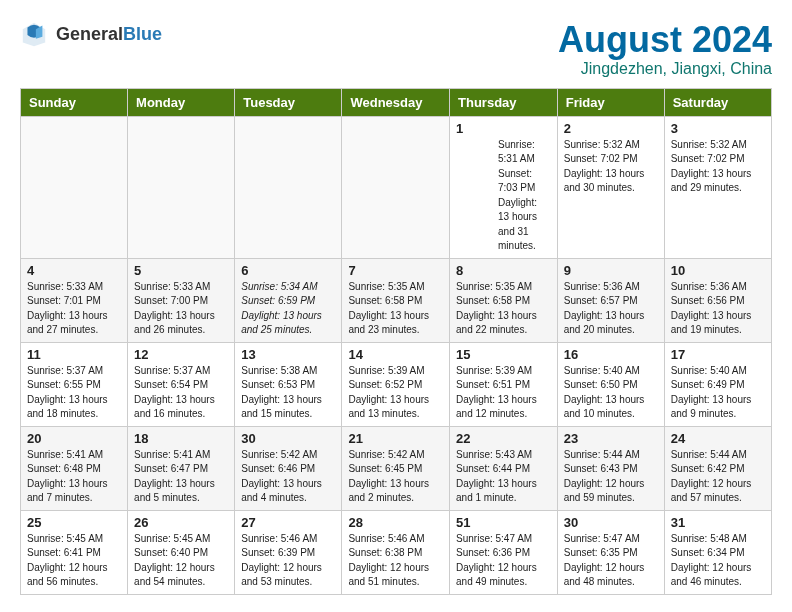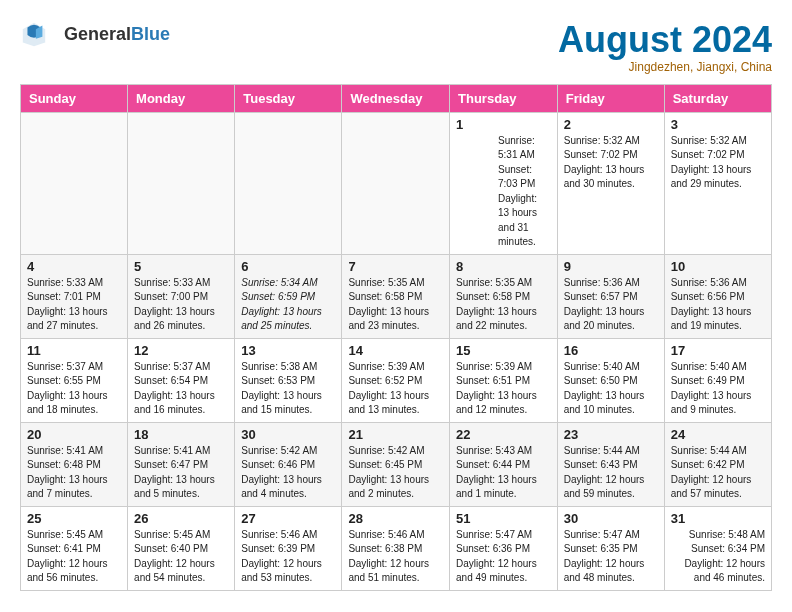--- a/index.html
+++ b/index.html
@@ -12,21 +12,21 @@
     }
     .header-area {
       display: flex;
       justify-content: space-between;
       align-items: flex-start;
       margin-bottom: 10px;
     }
     .logo {
       display: flex;
       align-items: center;
-      gap: 16px;
+      gap: 8px;
       text-align: right;
     }
     .logo-text-general {
       font-size: 18px;
       font-weight: bold;
       color: #333;
     }
     .logo-text-blue {
       font-size: 18px;
       font-weight: bold;
@@ -39,22 +39,22 @@
     .title-area {
       text-align: right;
     }
     .month-title {
       font-size: 36px;
       font-weight: bold;
       color: #0369a1;
       line-height: 1.1;
     }
     .location-title {
-      font-size: 12px;
-      color: #a16207;
+      font-size: 16px;
+      color: #0f766e;
     }
     .calendar-table {
       width: 100%;
       border-collapse: collapse;
     }
     .calendar-table th {
       background-color: #2a7ab5;
       color: #fff;
       text-align: left;
       padding: 6px 8px;
@@ -85,21 +85,21 @@
       line-height: 1.45;
       color: #222;
     }
     tr:nth-child(even) td {
       background: #f5f5f5;
     }
     tr:nth-child(odd) td {
       background: #fff;
     }
     .calendar-table thead tr th {
-      background-color: #ec4899;
+      background-color: #4d7c0f;
     }
   </style>
 </head>
 <body>
 
 <div class="header-area">
   <div class="logo">
     <svg class="logo-icon" viewBox="0 0 30 30">
       <polygon points="15,3 27,10 27,24 15,28 3,24 3,10" fill="#2a7ab5" opacity="0.15"></polygon>
       <path d="M8,8 Q15,2 22,8 L22,16 Q15,22 8,16 Z" fill="#2a7ab5"></path>
@@ -346,20 +346,20 @@
         </td>
         <td>
           <span class="day-number">30</span>
           <div class="day-info" style="white-space: pre-line;">Sunrise: 5:47 AM
 Sunset: 6:35 PM
 Daylight: 12 hours
 and 48 minutes.</div>
         </td>
         <td>
           <span class="day-number">31</span>
-          <div class="day-info" style="white-space: pre-line; text-align: right;">Sunrise: 5:48 AM
+          <div class="day-info" style="white-space: pre-line;">Sunrise: 5:48 AM
 Sunset: 6:34 PM
 Daylight: 12 hours
 and 46 minutes.</div>
         </td>
       </tr>
     </tbody>
 </table>
 
 </body></html>

